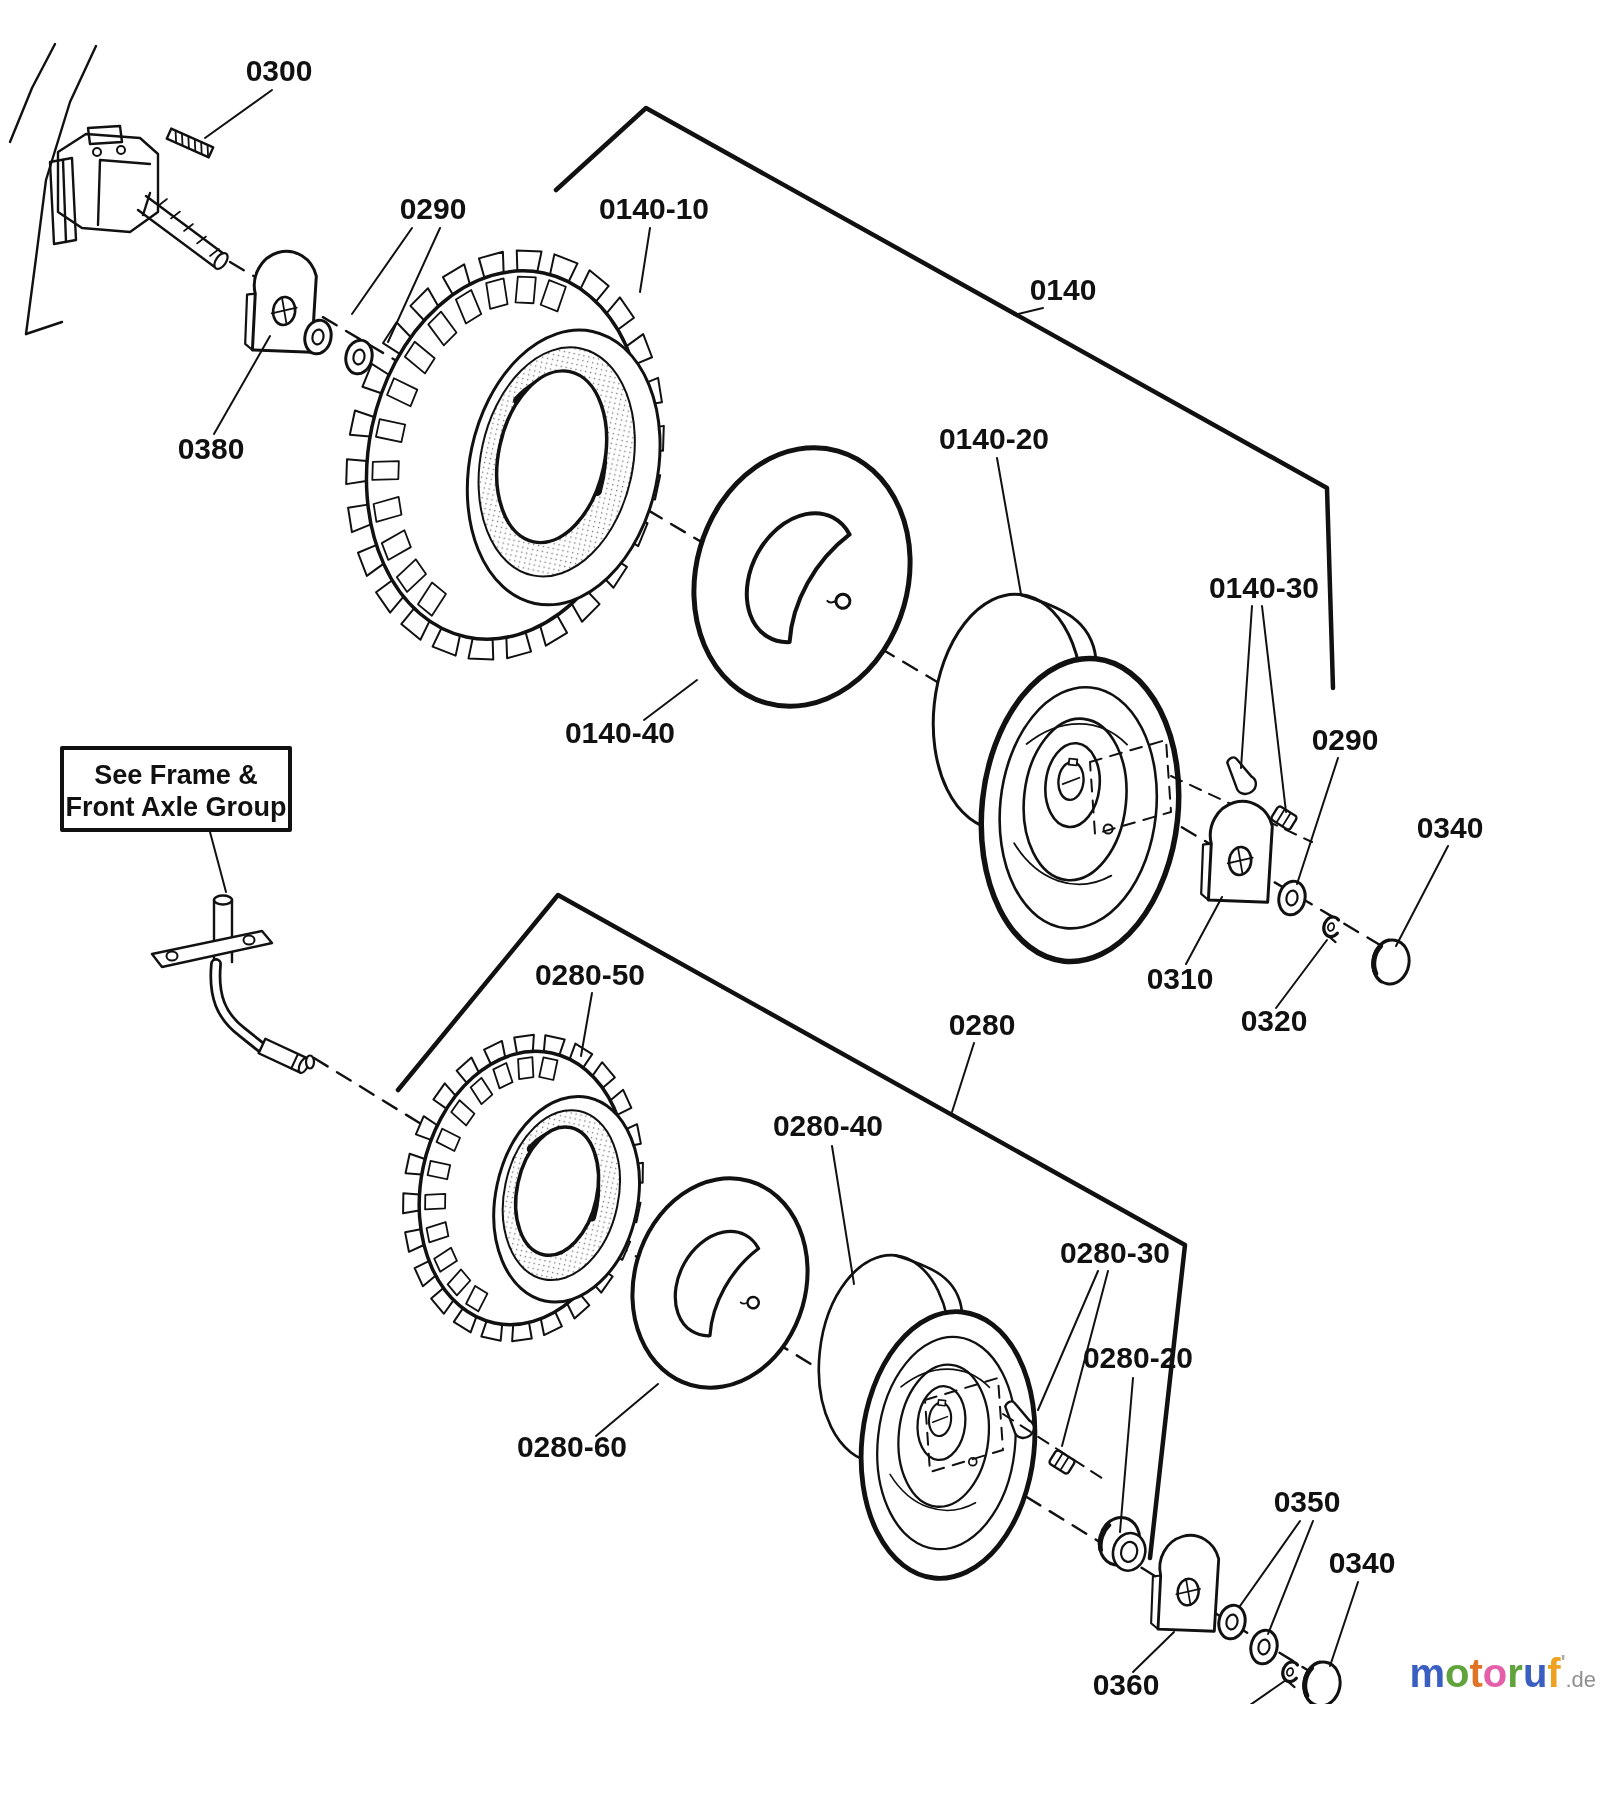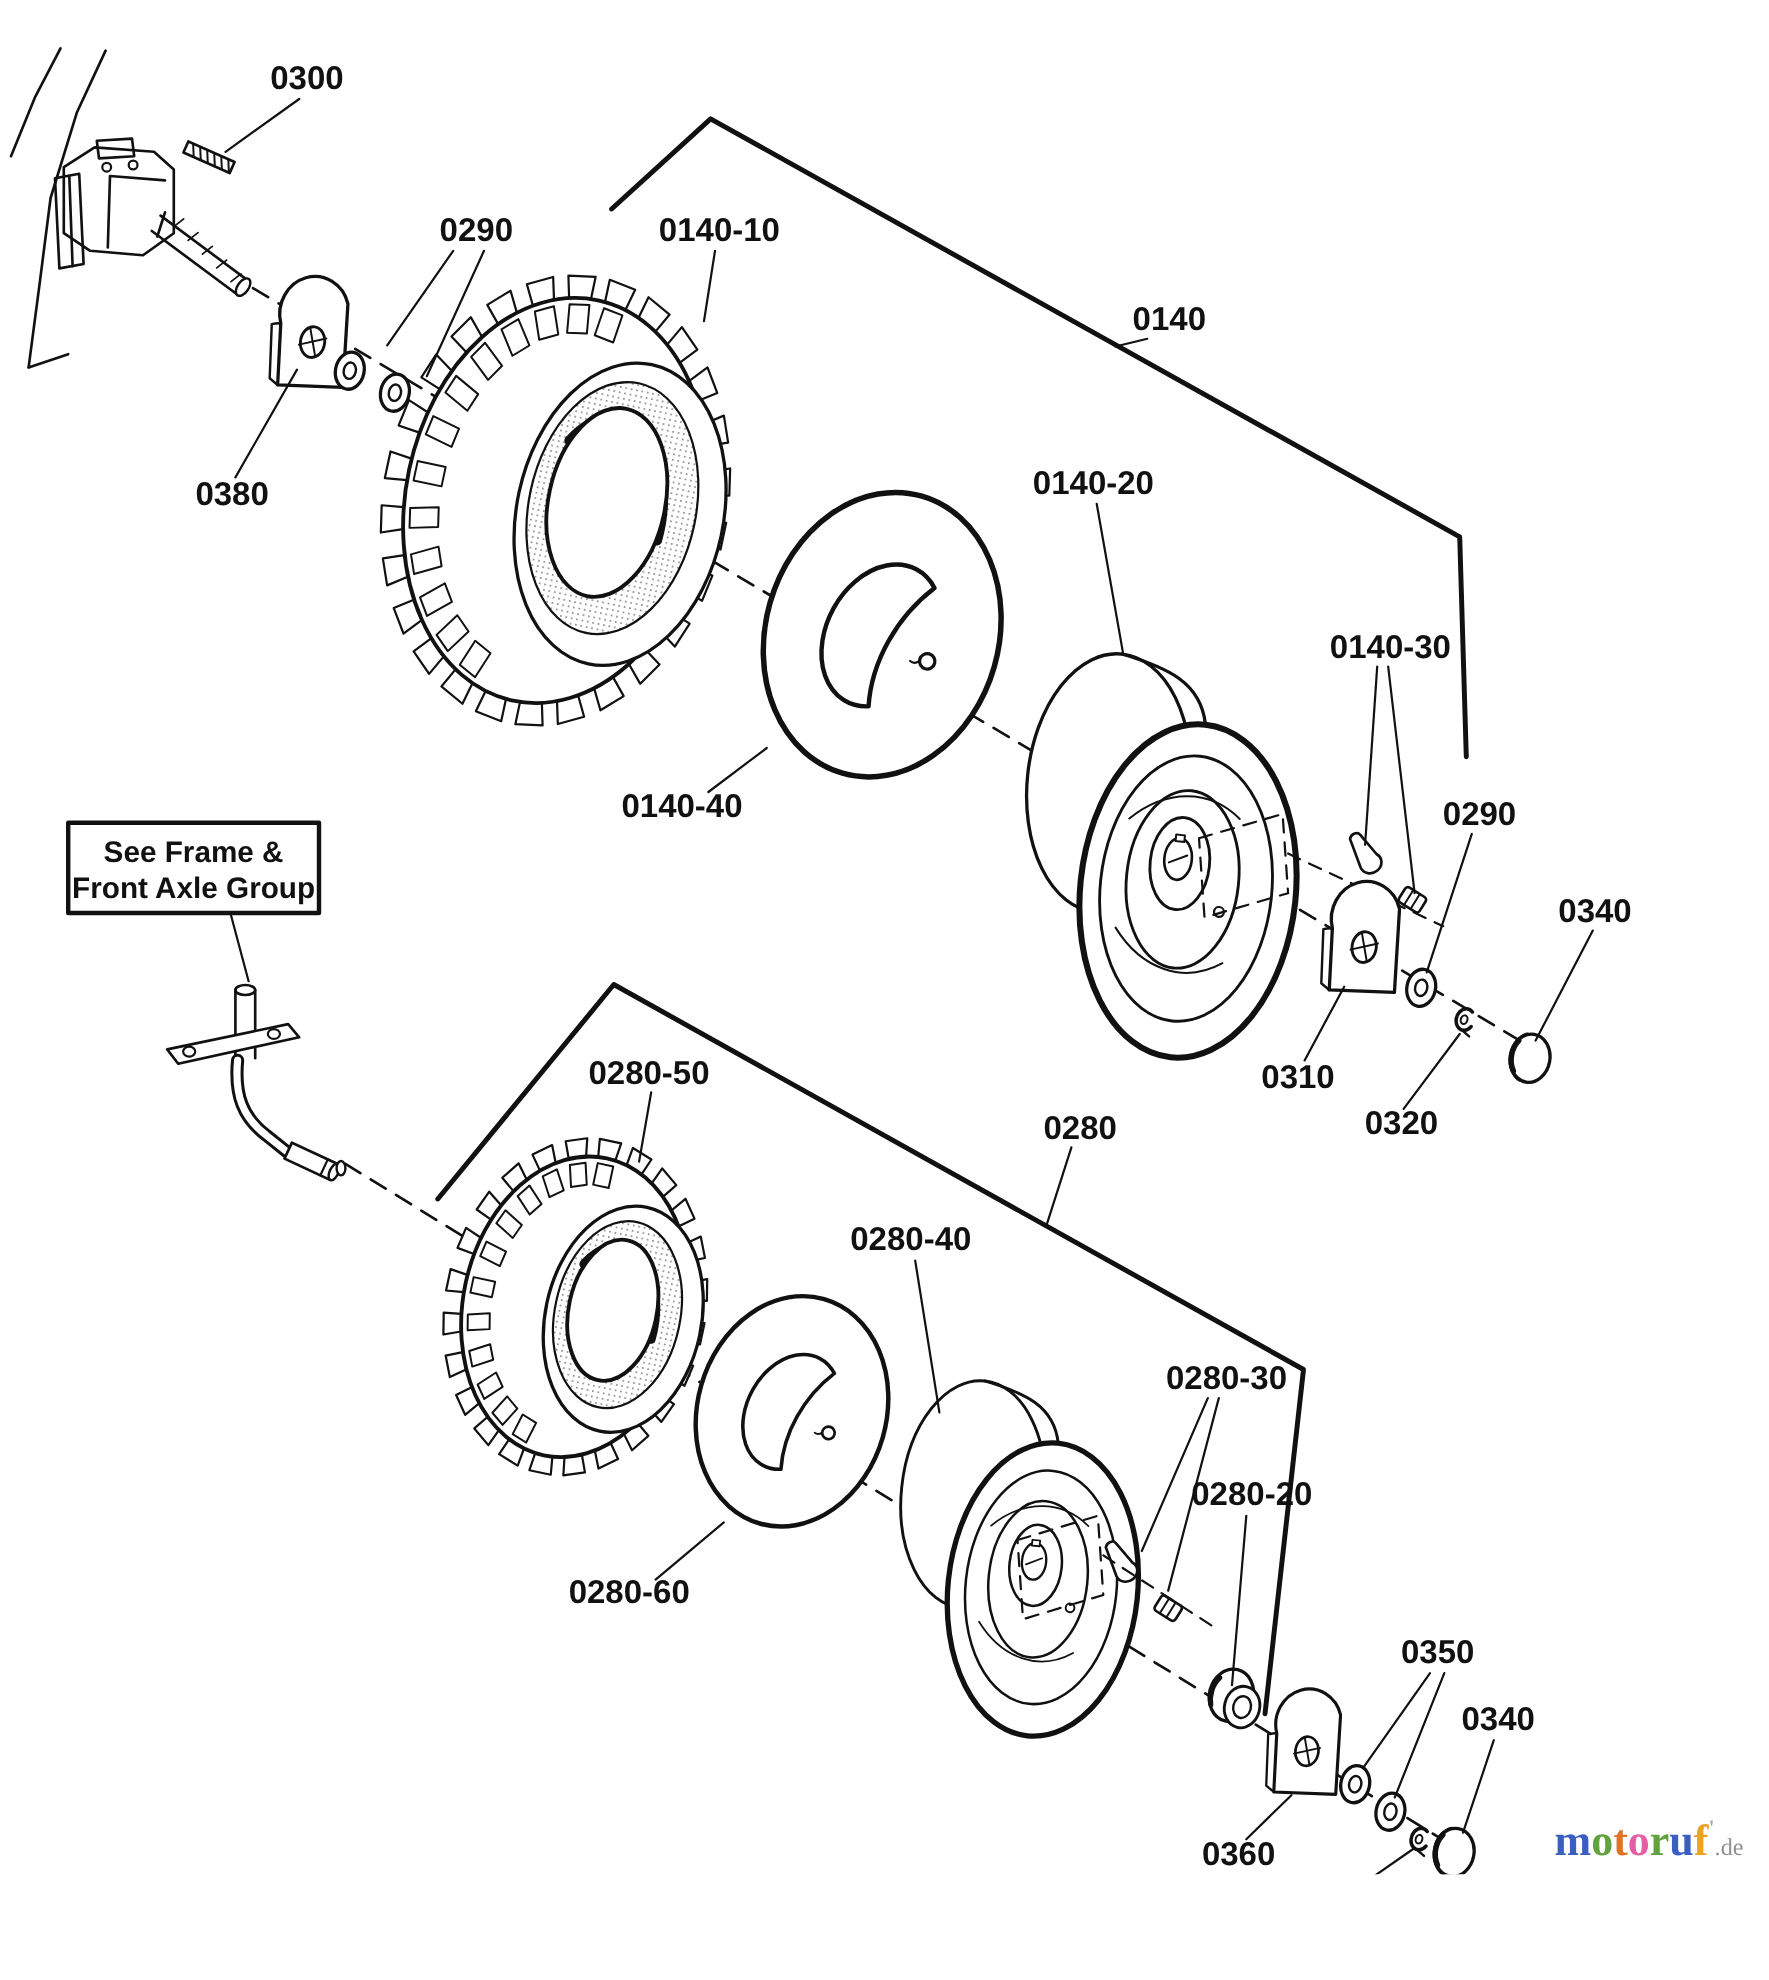--- a/index.html
+++ b/index.html
@@ -1,20 +1,20 @@
 <!DOCTYPE html>
 <html><head>
 <meta charset="utf-8">
 <style>
   html,body{margin:0;padding:0;background:#fff;}
   .canvas{position:relative;width:1608px;height:1704px;background:#ffffff;overflow:hidden;}
   svg{position:absolute;left:0;top:0;}
   svg text{font-family:"Liberation Sans",sans-serif;font-weight:700;font-size:30px;fill:#111;}
   svg text.callout-line{font-size:27px;}
-  .logo{position:absolute;right:23px;bottom:8px;font-family:Liberation Serif, serif;
+  .logo{position:absolute;right:12px;bottom:8px;font-family:Liberation Sans, sans-serif;
         font-weight:700;font-size:40px;letter-spacing:0px;white-space:nowrap;text-align:right;}
   .logo span{display:inline-block;}
   .logo .tick{font-size:20px;vertical-align:18px;}
   .logo .suffix{font-size:22px;font-weight:400;}
 </style>
 </head>
 <body>
 
 <div class="canvas">
   <svg id="diagram" width="1608" height="1800" viewBox="0 0 1608 1800">

